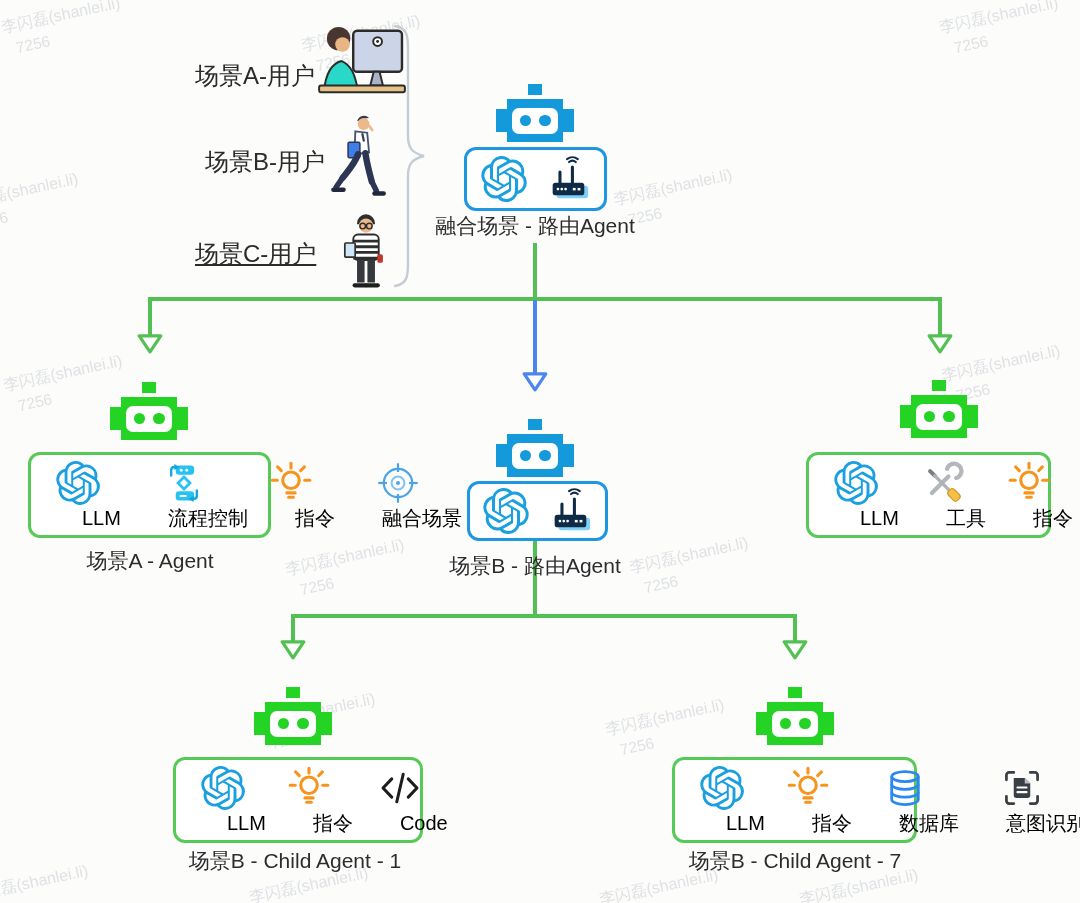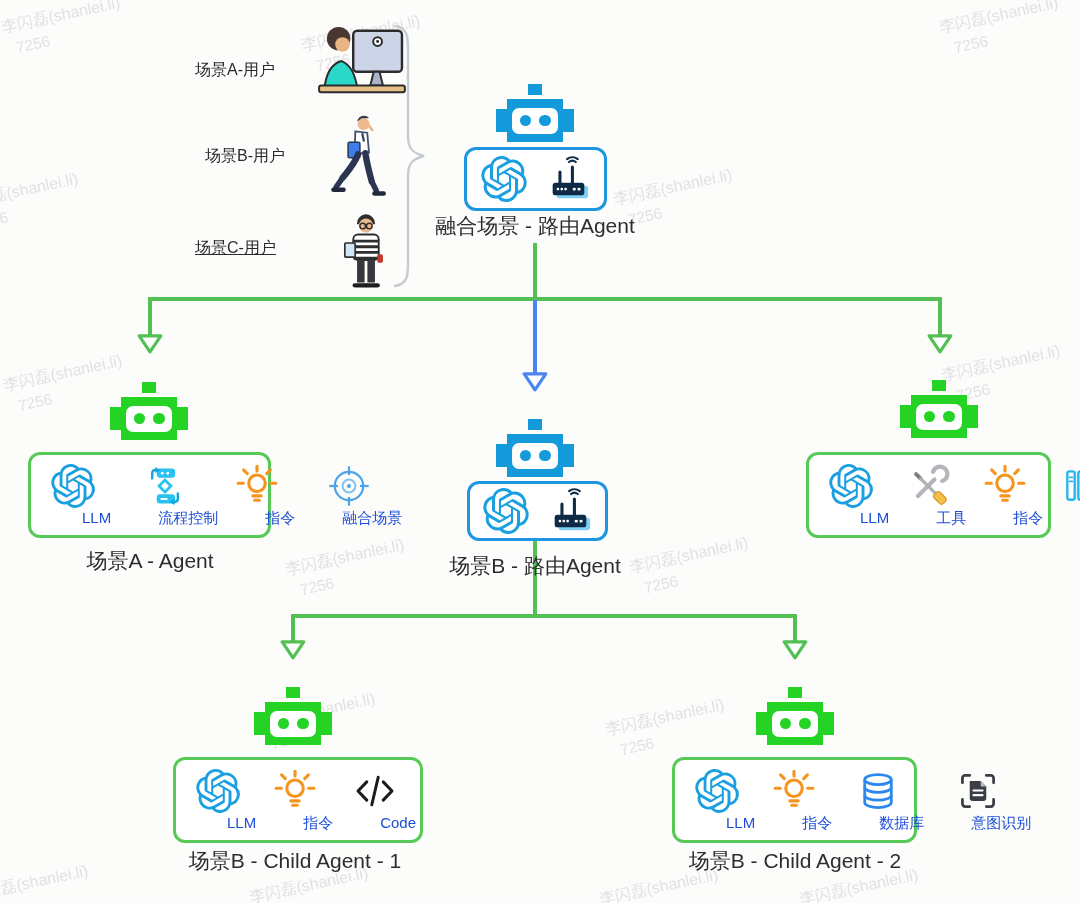--- a/index.html
+++ b/index.html
@@ -28,25 +28,25 @@
   .robot .eye{width:11.5px;height:11.5px;border-radius:50%;background:currentColor;}
   
   .chipbox{position:absolute;background:#ffffff;border-radius:12px;display:flex;
            align-items:center;justify-content:space-evenly;z-index:2;box-sizing:border-box;}
   .chipbox.blue{border:3px solid #1e96e0;justify-content:center;gap:18px;}
   .chipbox.green{border:3px solid #57c957;padding:0 4px;}
   .cap{display:flex;flex-direction:column;align-items:center;gap:2px;}
   .cap-ic{display:block;width:44px;height:44px;}
   .cap-ic svg{width:44px;height:44px;display:block;}
   .cap-ic.lg, .cap-ic.lg svg{width:46px;height:46px;}
-  .cap-lb{font-size:15px;color:#1d4ed8;line-height:1.1;white-space:nowrap;margin-left:47px;}
+  .cap-lb{font-size:20px;color:#000000;line-height:1.1;white-space:nowrap;margin-left:47px;}
   .nodelabel{position:absolute;text-align:center;font-size:21px;font-weight:500;
              color:#2d2d30;z-index:2;white-space:nowrap;}
   
-  .userlabel{position:absolute;width:120px;text-align:left;font-size:16px;font-weight:500;
+  .userlabel{position:absolute;width:120px;text-align:center;font-size:24px;font-weight:500;
              color:#2b2b2b;z-index:2;white-space:nowrap;}
   .uicon{position:absolute;z-index:2;}
   .uicon svg{display:block;width:100%;height:100%;}
   .brace{position:absolute;z-index:1;}
 </style>
 </head>
 <body>
 
 <div class="canvas">
 
@@ -462,15 +462,15 @@
           <svg viewBox="0 0 48 48">
             <path d="M7 15 v-5 a3 3 0 0 1 3-3 h5 M33 7 h5 a3 3 0 0 1 3 3 v5 M41 33 v5 a3 3 0 0 1 -3 3 h-5 M15 41 h-5 a3 3 0 0 1 -3-3 v-5" fill="none" stroke="#3a3f45" stroke-width="3" stroke-linecap="round"></path>
             <path d="M15 13 h12 l6 6 v13 a3 3 0 0 1 -3 3 H18 a3 3 0 0 1 -3-3 z" fill="#3a3f45"></path>
             <path d="M27 13 l6 6 h-6 z" fill="#b9bec4"></path>
             <path d="M19 23.5 h10 M19 28.5 h10" stroke="#fff" stroke-width="2.2" stroke-linecap="round"></path>
           </svg>
         </span>
       <span class="cap-lb">意图识别</span>
     </div>
   </div>
-  <div class="nodelabel" style="left:645px;top:847px;width:300px;">场景B - Child Agent - 2</div>
+  <div class="nodelabel" style="left:645px;top:847px;width:300px;">场景B - Child Agent - 7</div>
 
 </div>
 
 </body></html>

